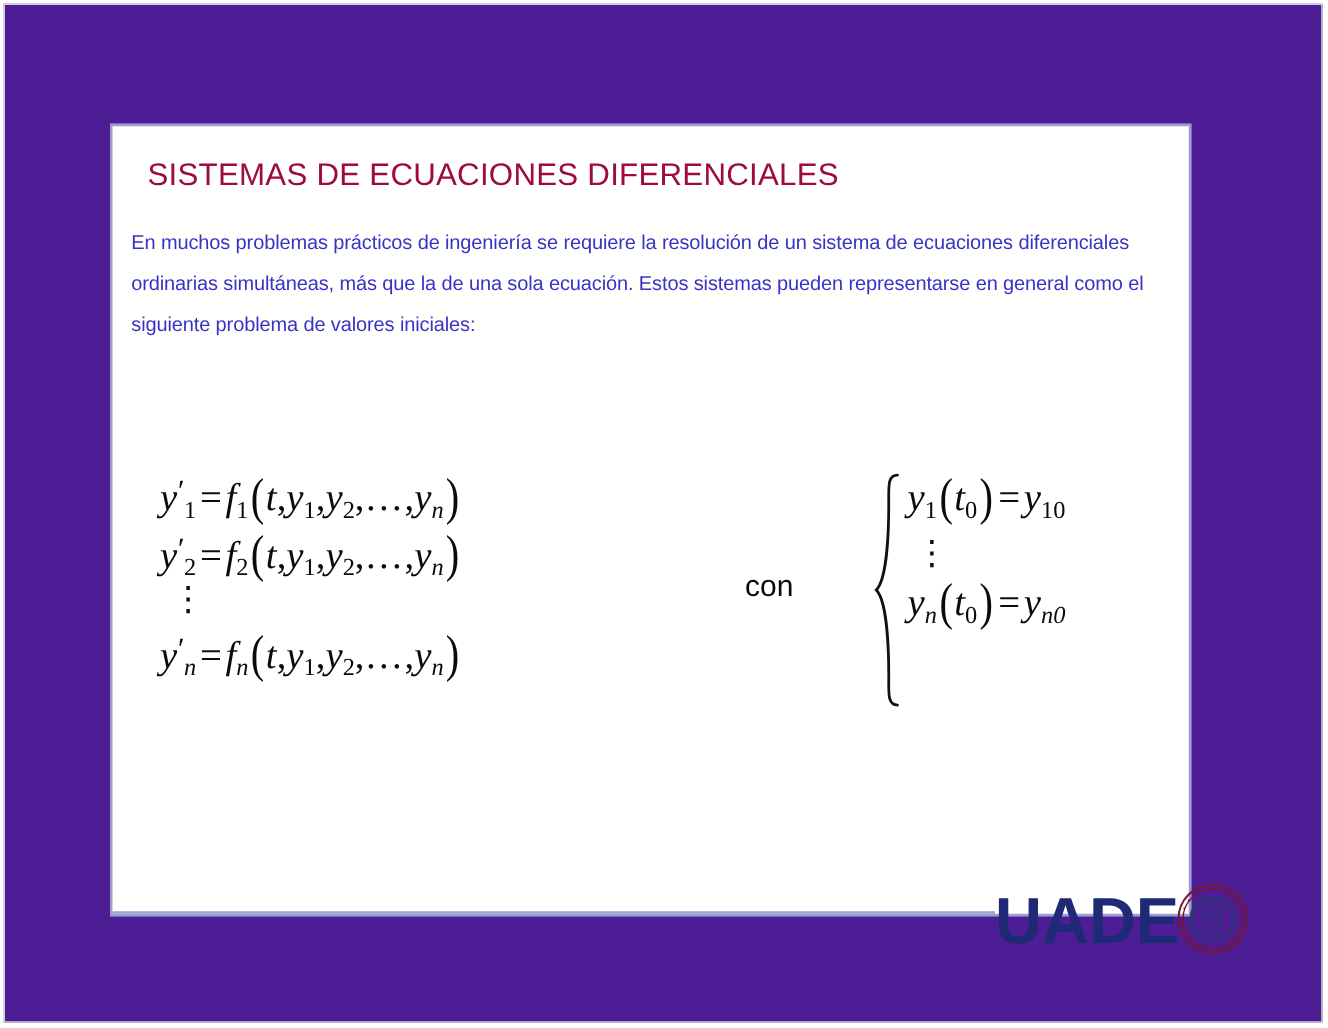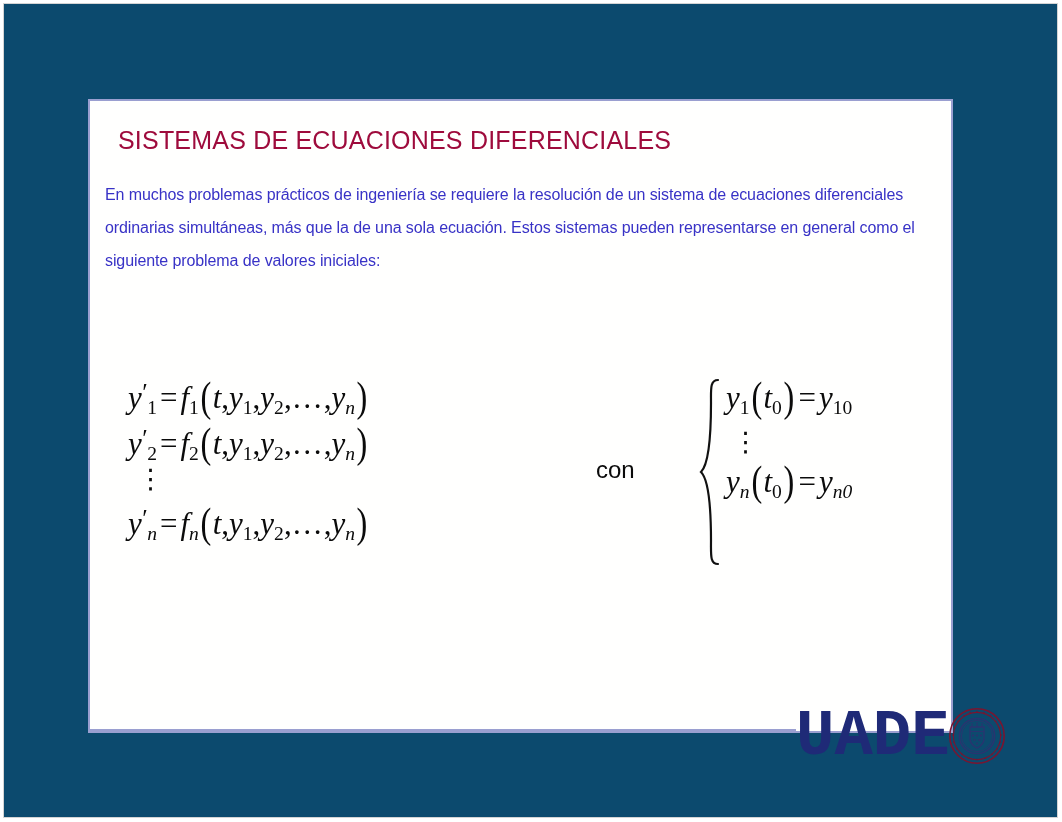--- a/index.html
+++ b/index.html
@@ -15,21 +15,21 @@
     overflow: hidden;
   }
 
   
   .page-sheet {
     position: absolute;
     left: 3px;
     top: 3px;
     width: 1055px;
     height: 815px;
-    background: #0c4a6e;
+    background: #4c1d95;
     border: 1px solid #d4d4d4;
     box-sizing: border-box;
     padding-left: 44px;
   }
 
   
   .slide-frame {
     position: absolute;
     left: 84px;
     top: 95px;
@@ -192,22 +192,22 @@
     background: #9a9fd0;
   }
   .uade-logo {
     position: absolute;
     left: 706px;
     bottom: -38px;
     display: flex;
     align-items: center;
   }
   .uade-word {
-    font-family: Liberation Mono, monospace;
-    font-size: 64px;
+    font-family: Liberation Sans, sans-serif;
+    font-size: 52px;
     font-weight: bold;
     color: #1f2a77;
     letter-spacing: 0px;
     line-height: 1;
   }
   .uade-seal {
     margin-left: -2px;
     margin-top: 2px;
   }
 </style>

